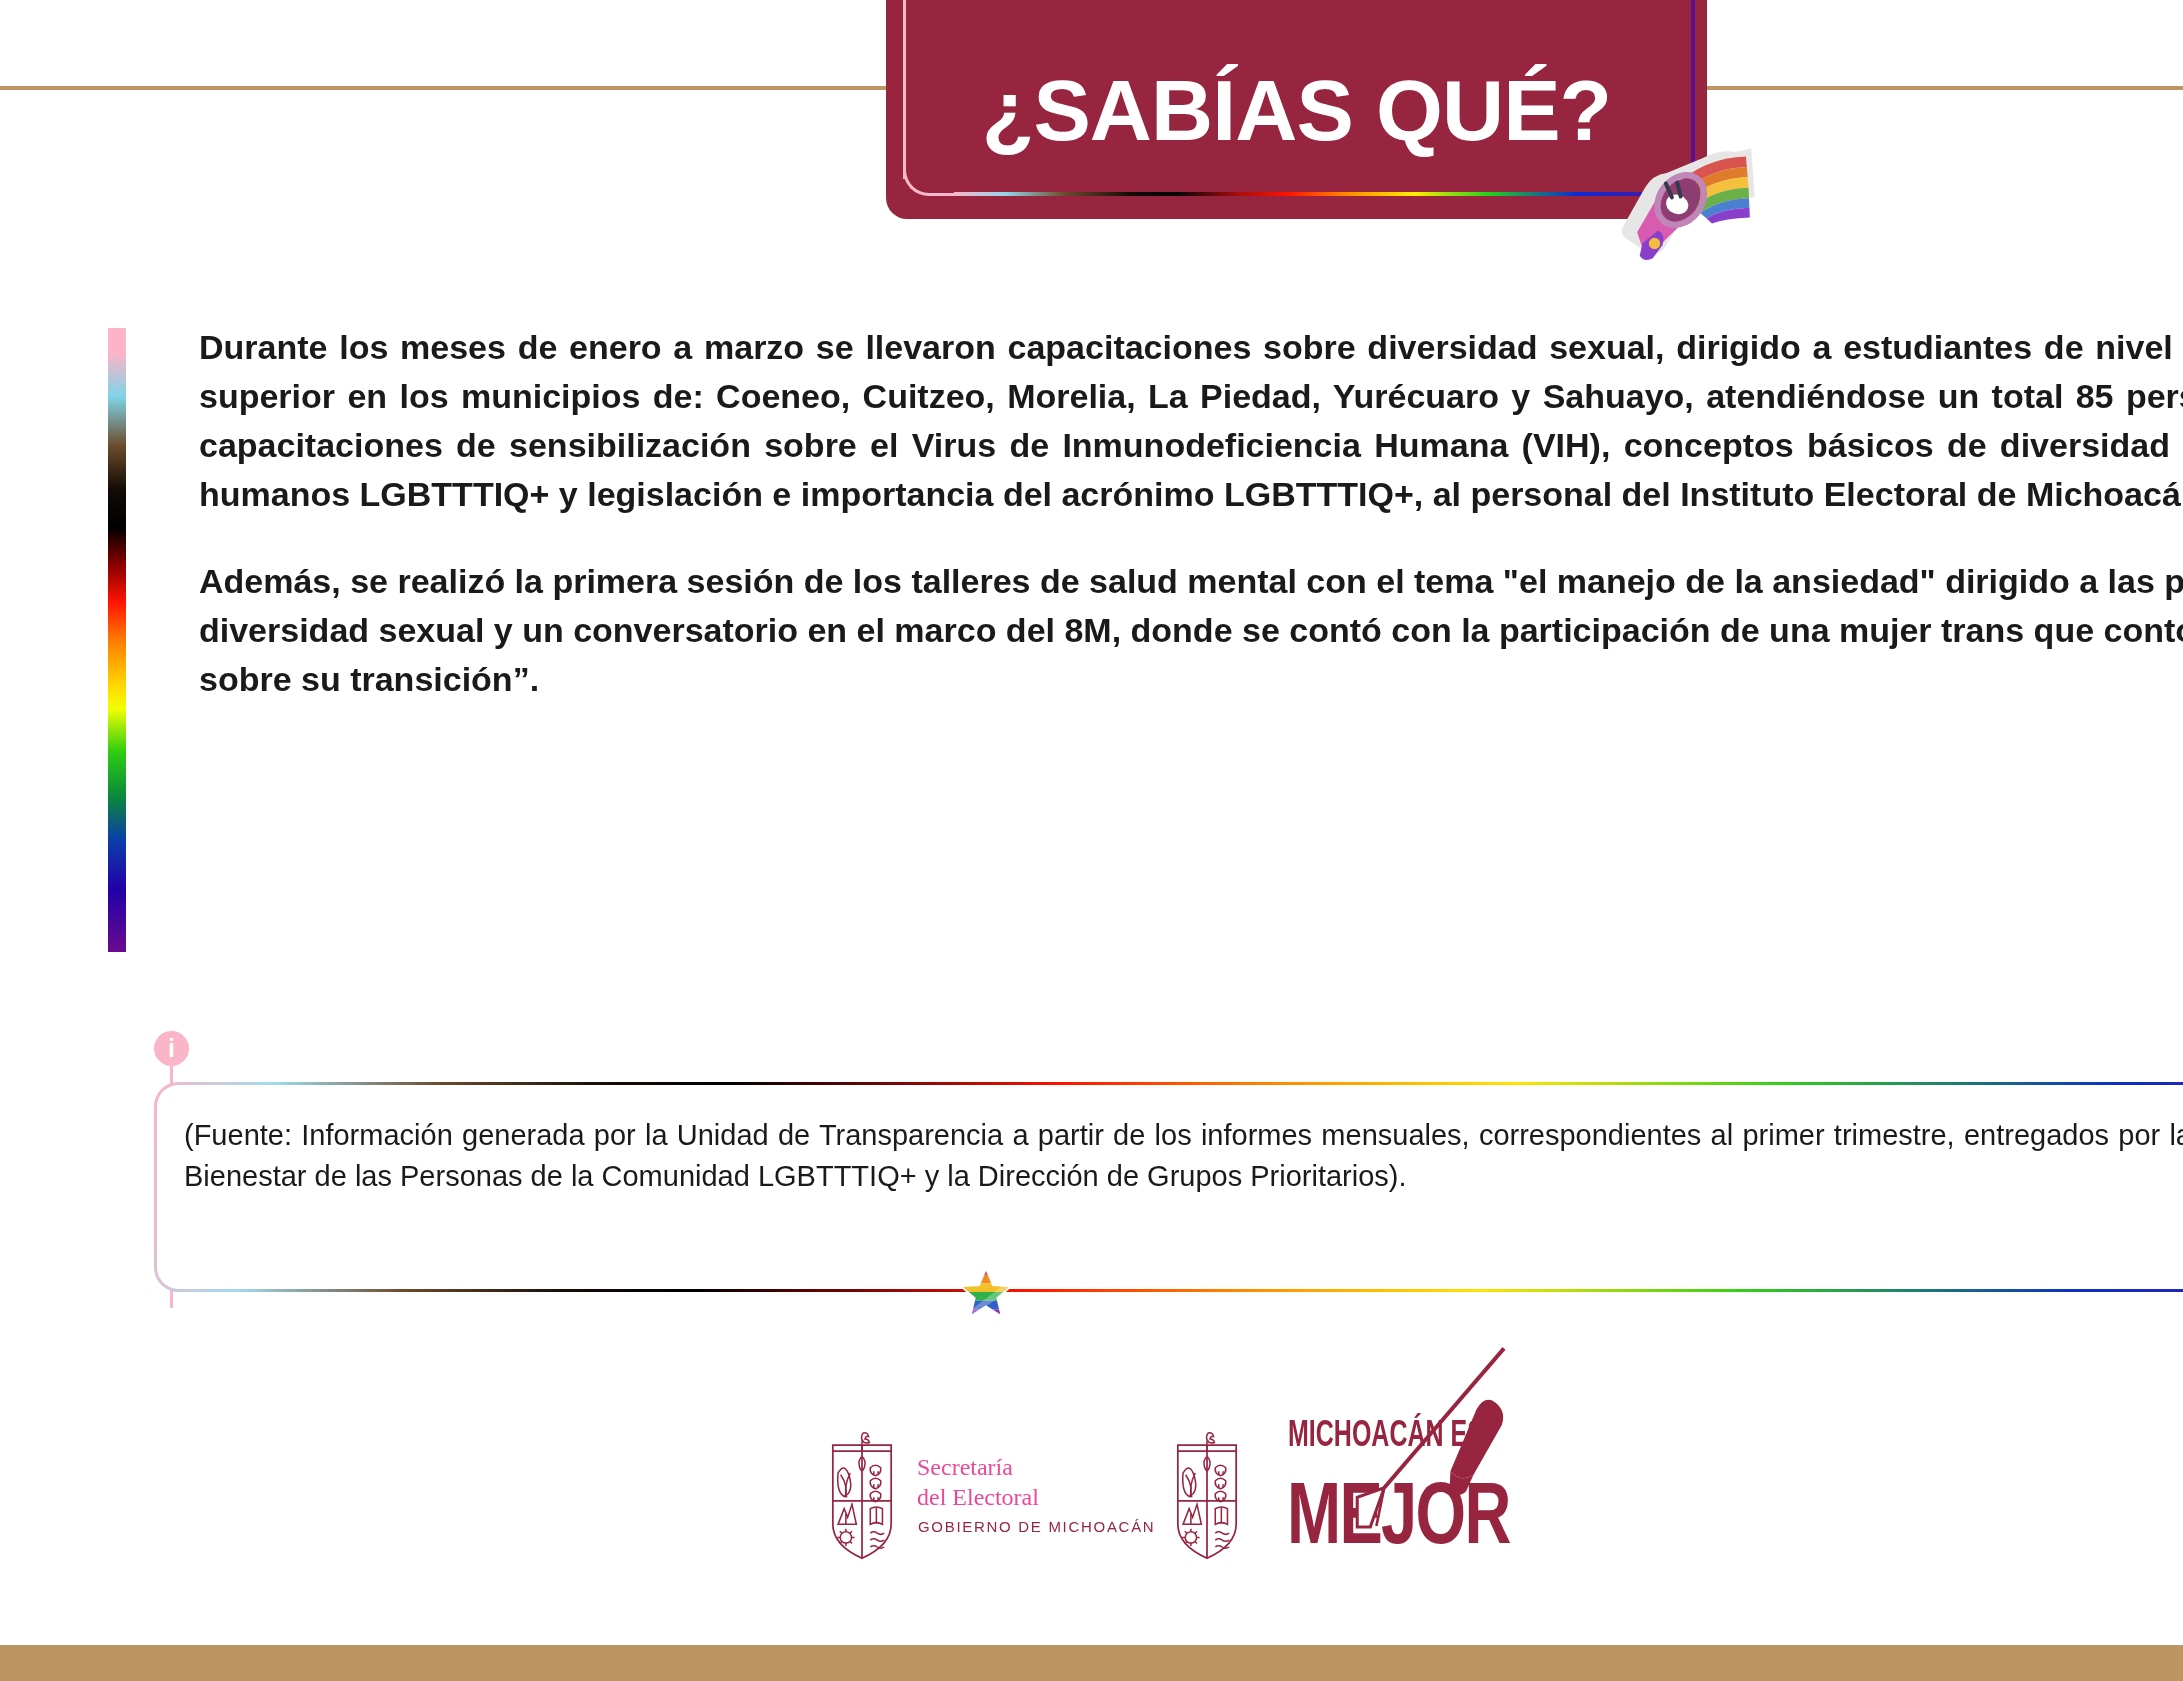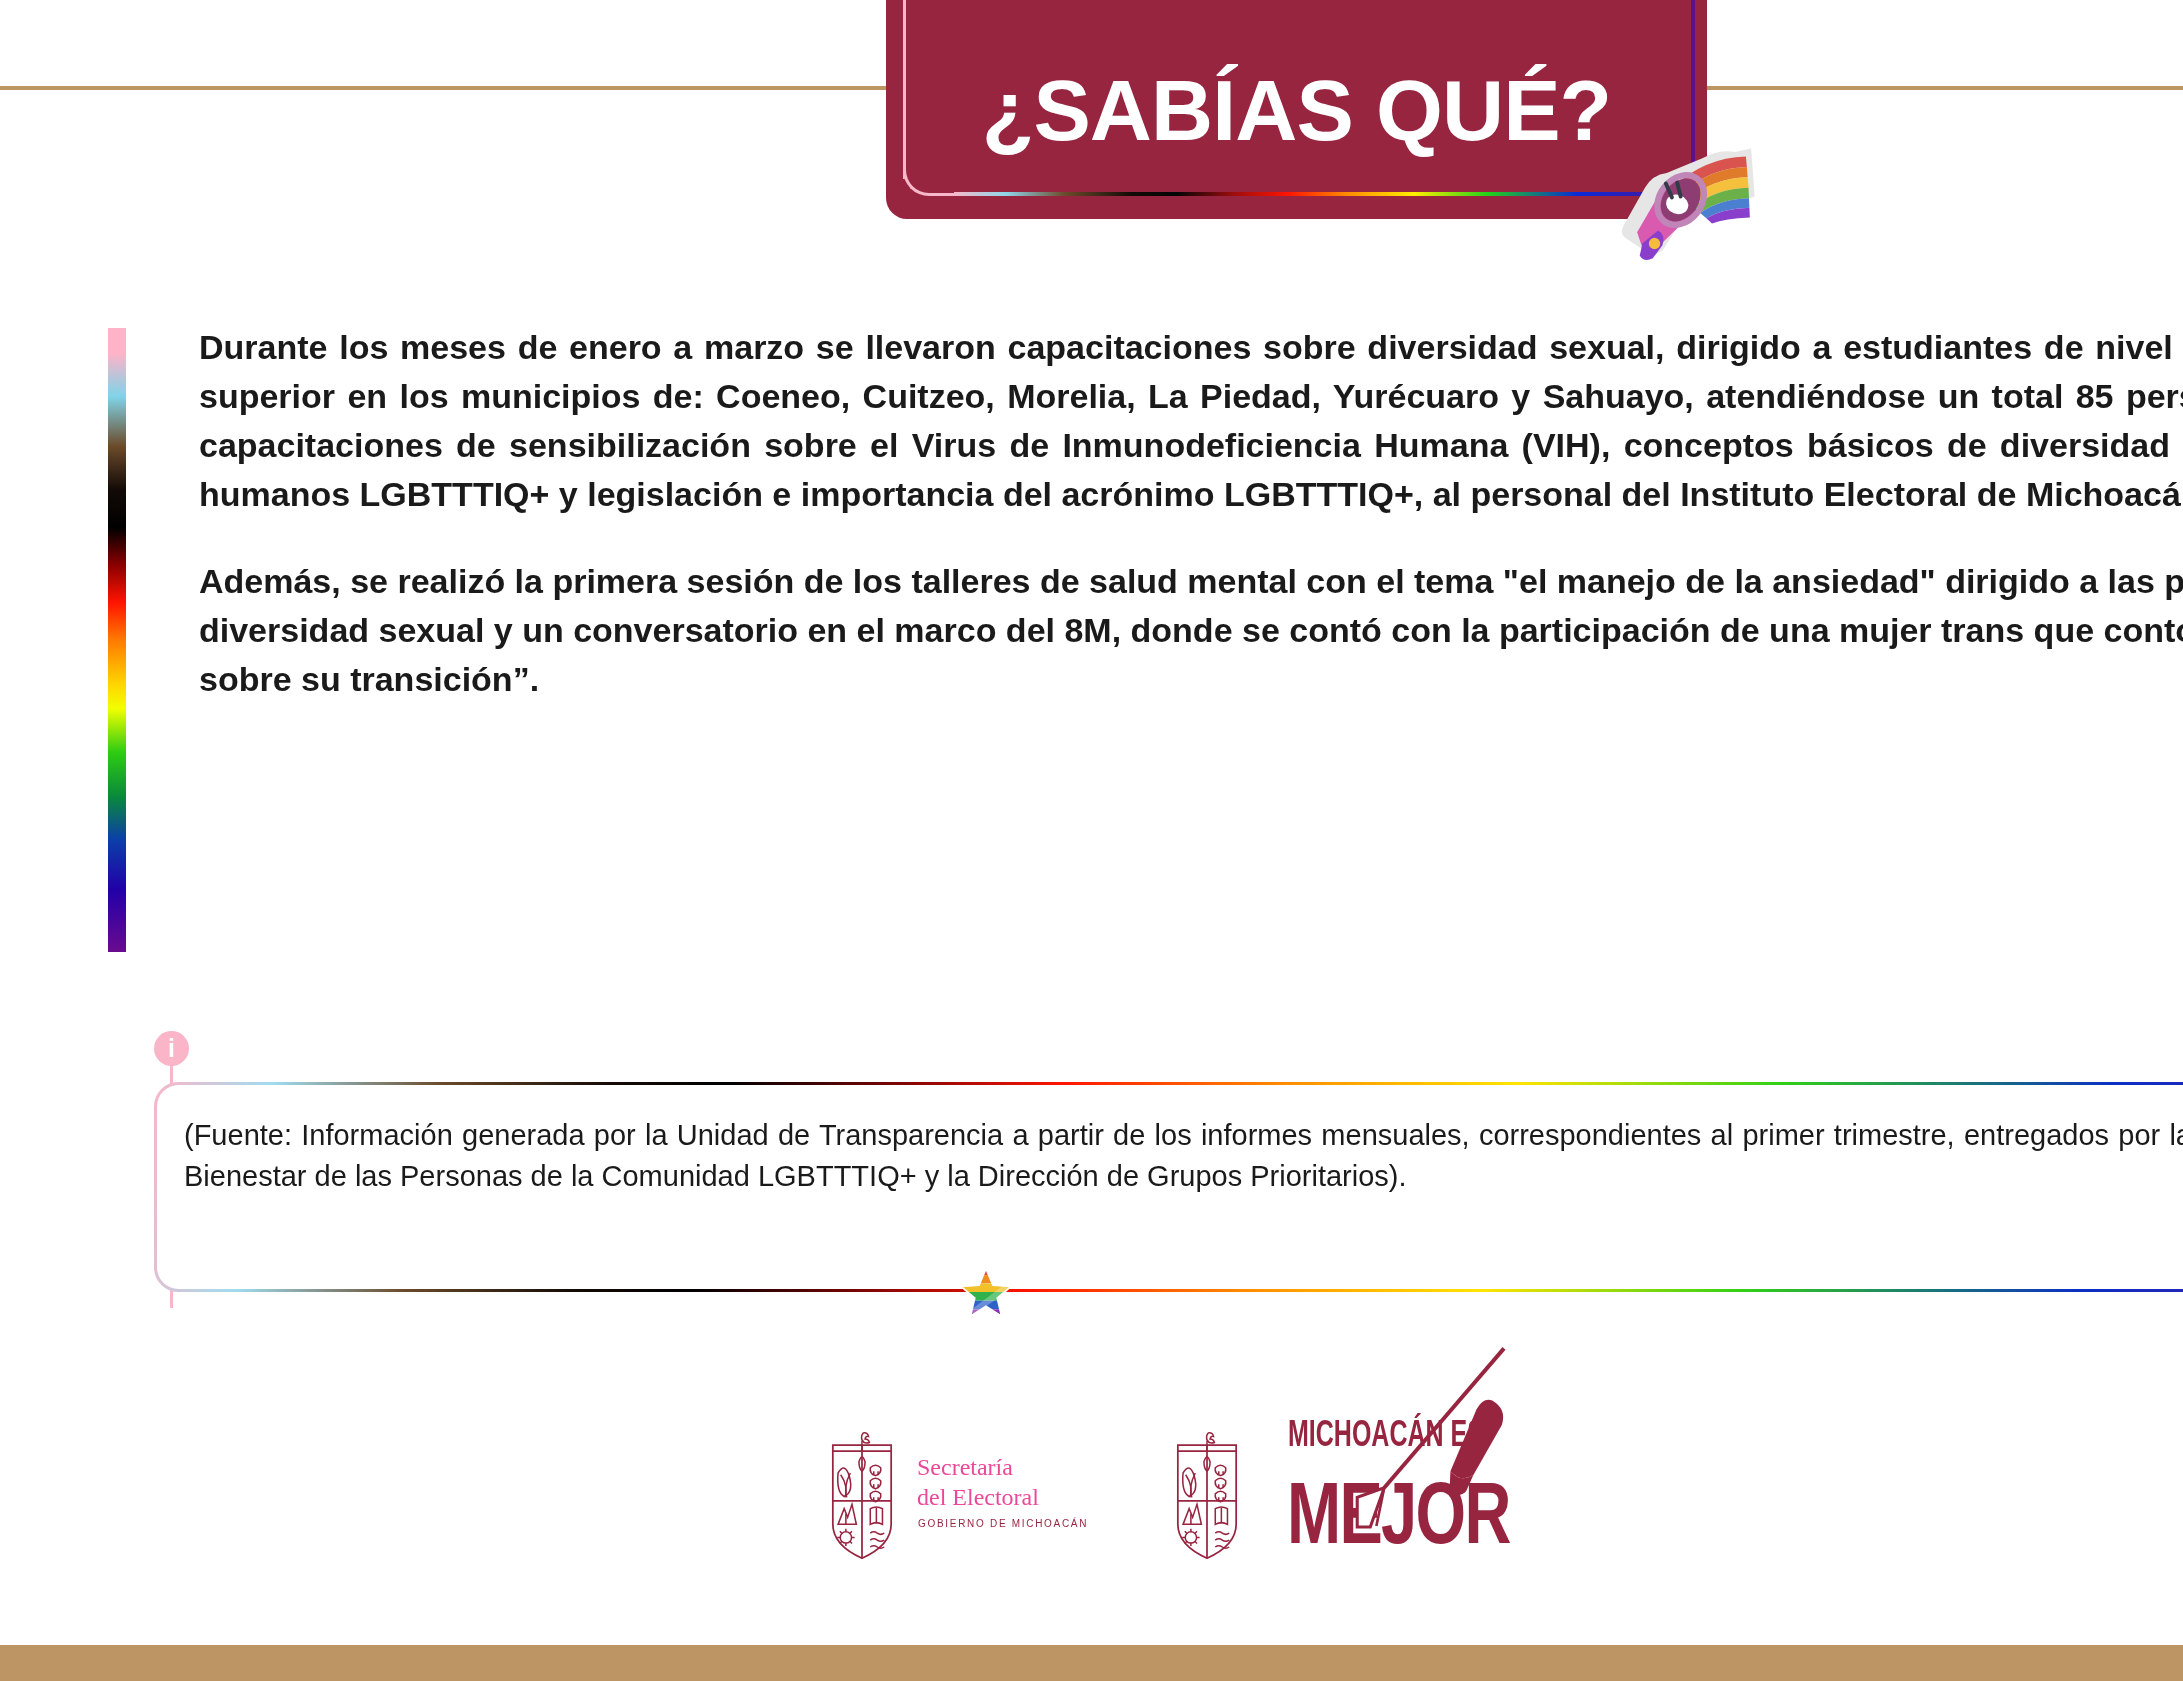--- a/index.html
+++ b/index.html
@@ -254,21 +254,21 @@
     line-height: 1.25;
     white-space: nowrap;
   }
   .sb-sub {
     position: absolute;
     left: 93px;
     top: 87px;
     color: #972540;
     font-family: "Liberation Sans", sans-serif;
     font-weight: normal;
-    font-size: 10px;
+    font-size: 15px;
     letter-spacing: 1.7px;
     white-space: nowrap;
   }
   .me-top {
     position: absolute;
     left: 118px;
     top: 38px;
     color: #972540;
     font-family: "Liberation Sans", sans-serif;
     font-weight: bold;

